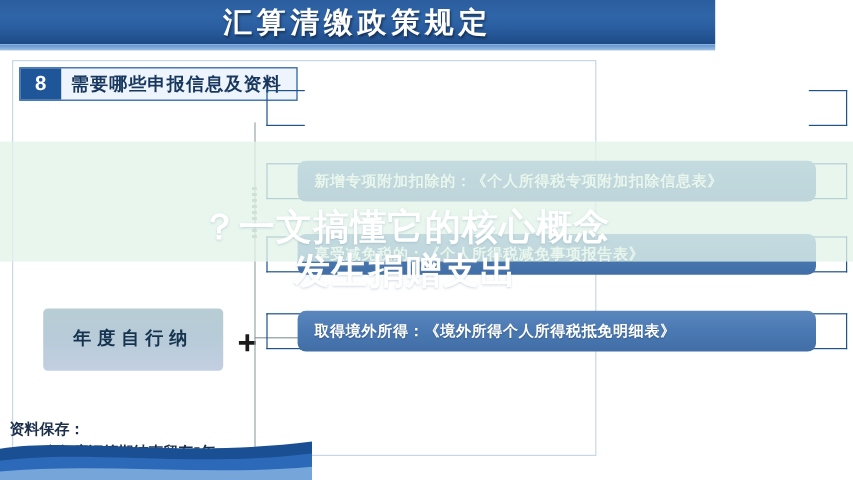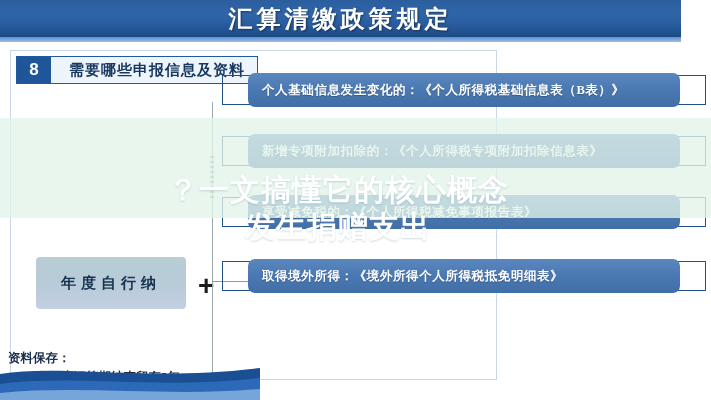--- a/index.html
+++ b/index.html
@@ -19,21 +19,21 @@
     width: 711px;
     height: 400px;
     background: #ffffff;
     overflow: hidden;
   }
 
   
   .title-bar {
     position: absolute;
     left: 0; top: 0;
-    width: 681px; height: 39px;
+    width: 596px; height: 39px;
     background: linear-gradient(180deg,#2c5e9e 0%, #2f65a8 38%, #2a5ea0 62%, #1d4a86 100%);
     border-bottom: 2px solid #ffffff;
   }
   .title-bar::after{
     content:"";
     position:absolute; left:0; bottom:-5px; width:100%; height:5px;
     background: linear-gradient(180deg,#5b8fce 0%, #9dc0e3 100%);
   }
   .title-text {
     position: absolute;
@@ -74,21 +74,21 @@
   }
   .sec-num {
     width:34px;
     background:#1f5699;
     color:#fff;
     font-size:17px; font-weight:bold;
     display:flex; align-items:center; justify-content:center;
     font-family:"Liberation Sans",sans-serif;
   }
   .sec-title {
-    padding:0 12px 0 18px;
+    padding:0 12px 0 8px;
     display:flex; align-items:center;
     color:#17375e;
     font-size:15px; font-weight:bold;
     letter-spacing:1px;
     font-family:"Liberation Sans",sans-serif;
   }
 
   
   .form-card {
     position:absolute;
@@ -261,21 +261,20 @@
       <div class="ln3">（2020年7月1日至2025年6月30日）</div>
     </div>
 
     <div class="trunk"></div>
     <div class="trunk-dots"></div>
     <div class="trunk-arm"></div>
 
     <div class="item" style="top:29px">
       <div class="bracket-l"></div>
       <div class="bracket-r"></div>
-      <div class="box">个人基础信息发生变化的：《个人所得税基础信息表（B表）》</div>
     </div>
 
     <div class="item" style="top:90px">
       <div class="bracket-l"></div>
       <div class="bracket-r"></div>
       <div class="box">新增专项附加扣除的：《个人所得税专项附加扣除信息表》</div>
     </div>
 
     <div class="item" style="top:151px">
       <div class="bracket-l"></div>

